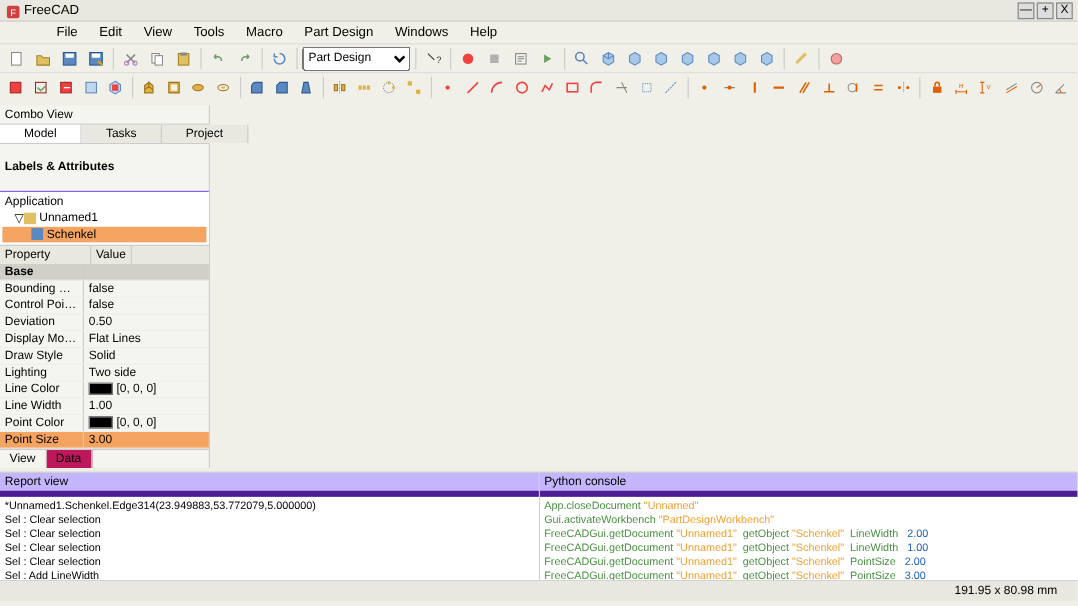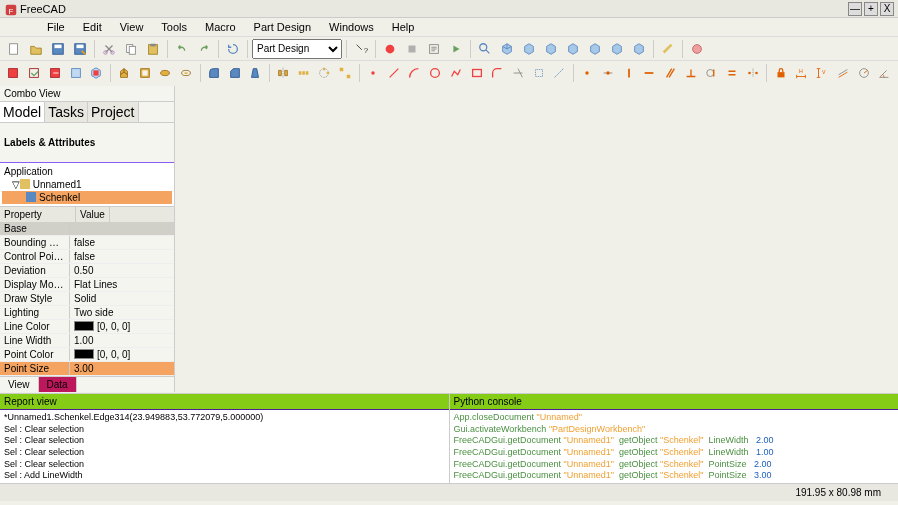--- a/index.html
+++ b/index.html
@@ -17,53 +17,53 @@
 .toolbar { height: 24px; display: flex; align-items: center; padding: 2px 4px; gap: 2px; border-top: 1px solid #ddd; }
 .tool-btn { width: 20px; height: 20px; border: 1px solid transparent; display: flex; align-items: center; justify-content: center; cursor: pointer; }
 .tool-sep { width: 1px; height: 18px; background: #ccc; margin: 0 2px; }
 .workbench-select { height: 20px; font-size: 10px; width: 90px; }
 
 .main-area { display: flex; height: 309px; align-items: center; }
 
 .combo-view { width: 175px; background: #f5f5f0; border-right: 1px solid #ccc; display: flex; flex-direction: column; }
 .combo-title { padding: 2px 4px; font-size: 10px; border-bottom: 1px solid #ccc; }
 .combo-tabs { display: flex; border-bottom: 1px solid #ccc; }
-.combo-tab { padding: 2px 3px; font-size: 14px; border-right: 1px solid #ccc; cursor: pointer; background: #e8e8e0; }
+.combo-tab { padding: 2px 20px; font-size: 10px; border-right: 1px solid #ccc; cursor: pointer; background: #e8e8e0; }
 .combo-tab.active { background: #fff; }
 .tree-section { padding: 14px 4px; font-size: 10px; border-bottom: 1px solid #8b5cf6; font-weight: bold; }
 .tree-body { flex: 1; background: #fff; padding: 2px; overflow: auto; }
 .tree-item { padding: 1px 2px; font-size: 10px; display: flex; align-items: center; }
 .tree-item.selected { background: #f4a460; color: #000; }
 .tree-icon { display: inline-block; width: 10px; height: 10px; margin-right: 3px; }
 
 .prop-grid { border-top: 1px solid #ccc; }
 .prop-header { display: flex; background: #e8e8e0; }
 .prop-header > div { padding: 2px 4px; font-size: 10px; border-right: 1px solid #ccc; }
 .prop-row { display: flex; border-bottom: 1px solid #eee; font-size: 10px; }
 .prop-row > div:first-child { width: 70px; padding: 1px 4px; border-right: 1px solid #ccc; }
 .prop-row > div:last-child { flex: 1; padding: 1px 4px; display: flex; align-items: center; }
-.prop-row.section { background: #d0d0c8; font-weight: normal; }
+.prop-row.section { background: #d0d0c8; font-weight: bold; }
 .prop-row.highlight { background: #f4a460; }
 .color-swatch { width: 20px; height: 10px; background: #000; display: inline-block; margin-right: 3px; border: 1px solid #888; }
 .prop-tabs { display: flex; border-top: 1px solid #ccc; }
 .prop-tab { padding: 2px 8px; font-size: 10px; border-right: 1px solid #ccc; cursor: pointer; }
 .prop-tab.active { background: #be185d; }
 
 .viewport { flex: 1; position: relative; background: linear-gradient(180deg, #2a3558 0%, #6b7499 50%, #b8bcc8 100%); overflow: hidden; }
 .viewport-tabs { position: absolute; bottom: 0; left: 0; right: 0; height: 20px; background: #e8e8e0; display: flex; align-items: center; padding: 0 4px; gap: 4px; border-top: 1px solid #ccc; }
 .vp-tab { padding: 2px 6px; font-size: 10px; background: #f0f0e8; border: 1px solid #ccc; cursor: pointer; display: flex; align-items: center; gap: 3px; }
 .vp-close { cursor: pointer; font-size: 9px; }
 .nav-cube { position: absolute; bottom: 24px; right: 6px; width: 18px; height: 18px; }
 
 .model-render { position: absolute; left: 50px; top: 15px; width: 580px; height: 270px; }
 
 .bottom-panels { display: flex; height: 90px; border-top: 1px solid #ccc; }
 .report-view { flex: 1; border-right: 1px solid #ccc; display: flex; flex-direction: column; }
 .python-console { flex: 1; display: flex; flex-direction: column; }
-.panel-title { padding: 2px 4px; font-size: 10px; background: #84cc16; border-bottom: 1px solid #4c1d95; }
+.panel-title { padding: 2px 4px; font-size: 10px; background: #c4b5fd; border-bottom: 5px solid #4c1d95; }
 .panel-body { flex: 1; background: #fff; padding: 2px 4px; font-family: monospace; font-size: 9px; overflow: auto; line-height: 1.3; }
 .console-line { white-space: pre; }
 .tok-orange { color: #f0a030; }
 .tok-green { color: #4a9040; }
 .tok-blue { color: #2060c0; }
 
 .statusbar { height: 18px; background: #e8e8e0; border-top: 1px solid #ccc; display: flex; justify-content: flex-end; align-items: center; padding: 0 17px; font-size: 10px; }
 
 svg.icon { width: 14px; height: 14px; }
 </style>

